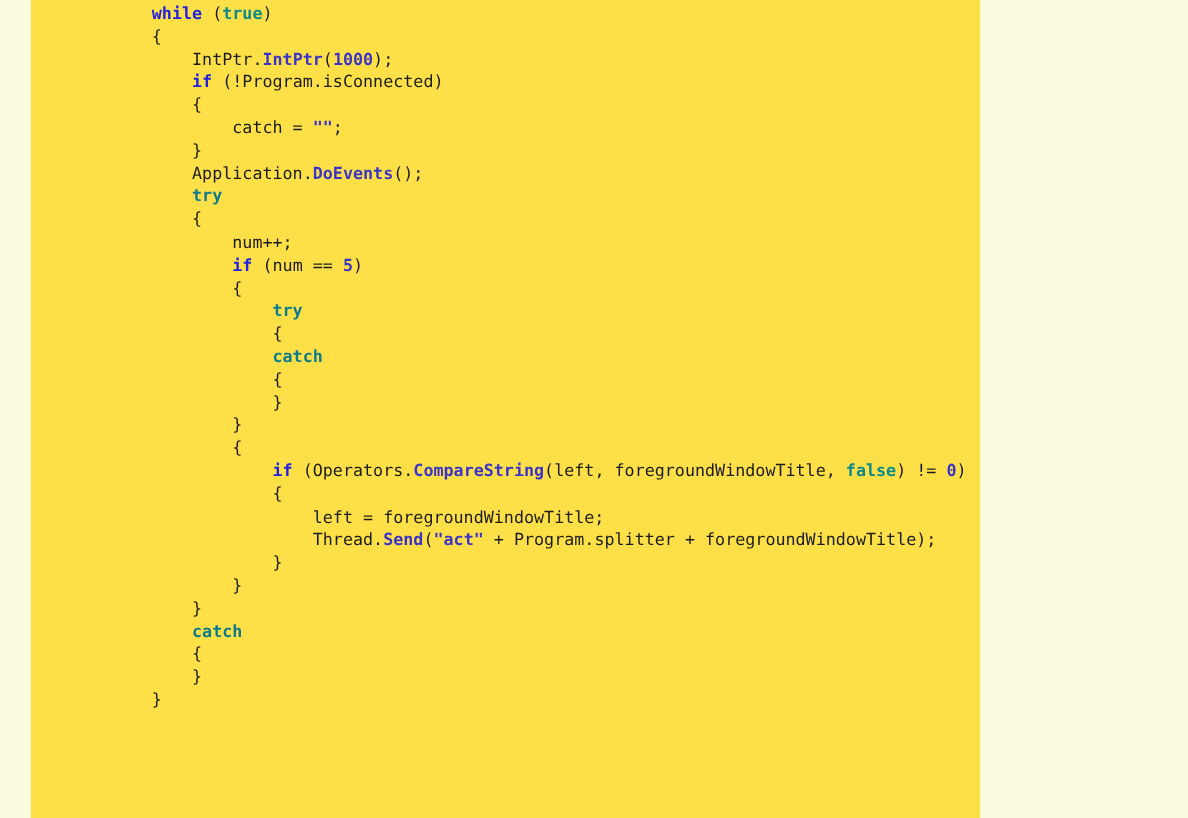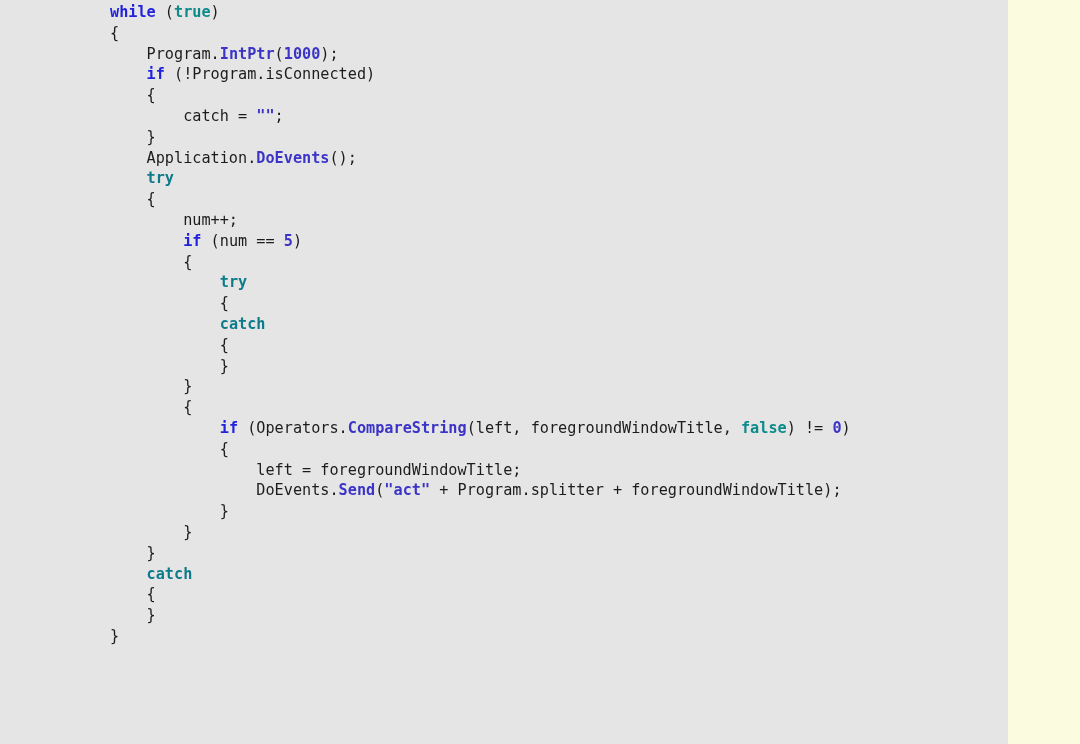--- a/index.html
+++ b/index.html
@@ -9,25 +9,26 @@
   }
   body {
     width: 1080px;
     height: 744px;
     background: #fbfbe0;
     font-family: "DejaVu Sans Mono", monospace;
     overflow: hidden;
   }
   #code-surface {
     position: relative;
-    width: 1008px;
+    width: 863px;
     height: 744px;
-    background: #e5e5e5;
+    background: #fde047;
     box-sizing: border-box;
     padding-top: 2px;
+    margin-left: 28px;
   }
   .code-line {
     height: 20.8px;
     line-height: 20.8px;
     font-size: 15.2px;
     white-space: pre;
     padding-left: 110px;
     letter-spacing: 0px;
     color: #1c1c1c;
   }
@@ -40,42 +41,42 @@
   .t-num     { color: #3b34c7; font-weight: bold; }
   .t-str     { color: #3b34c7; font-weight: bold; }
   .t-lit     { color: #0d8a8a; font-weight: bold; }
 </style>
 </head>
 <body>
 
 <div id="code-surface">
     <div class="code-line"><span class="tok t-plain"></span><span class="tok t-kw">while</span><span class="tok t-plain"> (</span><span class="tok t-lit">true</span><span class="tok t-plain">)</span></div>
     <div class="code-line"><span class="tok t-plain"></span><span class="tok t-plain">{</span></div>
-    <div class="code-line"><span class="tok t-plain">    </span><span class="tok t-plain">Program.</span><span class="tok t-method">IntPtr</span><span class="tok t-plain">(</span><span class="tok t-num">1000</span><span class="tok t-plain">);</span></div>
+    <div class="code-line"><span class="tok t-plain">    </span><span class="tok t-plain">IntPtr.</span><span class="tok t-method">IntPtr</span><span class="tok t-plain">(</span><span class="tok t-num">1000</span><span class="tok t-plain">);</span></div>
     <div class="code-line"><span class="tok t-plain">    </span><span class="tok t-kw">if</span><span class="tok t-plain"> (!Program.isConnected)</span></div>
     <div class="code-line"><span class="tok t-plain">    </span><span class="tok t-plain">{</span></div>
     <div class="code-line"><span class="tok t-plain">        </span><span class="tok t-plain">catch = </span><span class="tok t-str">""</span><span class="tok t-plain">;</span></div>
     <div class="code-line"><span class="tok t-plain">    </span><span class="tok t-plain">}</span></div>
     <div class="code-line"><span class="tok t-plain">    </span><span class="tok t-plain">Application.</span><span class="tok t-method">DoEvents</span><span class="tok t-plain">();</span></div>
     <div class="code-line"><span class="tok t-plain">    </span><span class="tok t-kw2">try</span></div>
     <div class="code-line"><span class="tok t-plain">    </span><span class="tok t-plain">{</span></div>
     <div class="code-line"><span class="tok t-plain">        </span><span class="tok t-plain">num++;</span></div>
     <div class="code-line"><span class="tok t-plain">        </span><span class="tok t-kw">if</span><span class="tok t-plain"> (num == </span><span class="tok t-num">5</span><span class="tok t-plain">)</span></div>
     <div class="code-line"><span class="tok t-plain">        </span><span class="tok t-plain">{</span></div>
     <div class="code-line"><span class="tok t-plain">            </span><span class="tok t-kw2">try</span></div>
     <div class="code-line"><span class="tok t-plain">            </span><span class="tok t-plain">{</span></div>
     <div class="code-line"><span class="tok t-plain">            </span><span class="tok t-kw2">catch</span></div>
     <div class="code-line"><span class="tok t-plain">            </span><span class="tok t-plain">{</span></div>
     <div class="code-line"><span class="tok t-plain">            </span><span class="tok t-plain">}</span></div>
     <div class="code-line"><span class="tok t-plain">        </span><span class="tok t-plain">}</span></div>
     <div class="code-line"><span class="tok t-plain">        </span><span class="tok t-plain">{</span></div>
     <div class="code-line"><span class="tok t-plain">            </span><span class="tok t-kw">if</span><span class="tok t-plain"> (Operators.</span><span class="tok t-method">CompareString</span><span class="tok t-plain">(left, foregroundWindowTitle, </span><span class="tok t-lit">false</span><span class="tok t-plain">) != </span><span class="tok t-num">0</span><span class="tok t-plain">)</span></div>
     <div class="code-line"><span class="tok t-plain">            </span><span class="tok t-plain">{</span></div>
     <div class="code-line"><span class="tok t-plain">                </span><span class="tok t-plain">left = foregroundWindowTitle;</span></div>
-    <div class="code-line"><span class="tok t-plain">                </span><span class="tok t-plain">DoEvents.</span><span class="tok t-method">Send</span><span class="tok t-plain">(</span><span class="tok t-str">"act"</span><span class="tok t-plain"> + Program.splitter + foregroundWindowTitle);</span></div>
+    <div class="code-line"><span class="tok t-plain">                </span><span class="tok t-plain">Thread.</span><span class="tok t-method">Send</span><span class="tok t-plain">(</span><span class="tok t-str">"act"</span><span class="tok t-plain"> + Program.splitter + foregroundWindowTitle);</span></div>
     <div class="code-line"><span class="tok t-plain">            </span><span class="tok t-plain">}</span></div>
     <div class="code-line"><span class="tok t-plain">        </span><span class="tok t-plain">}</span></div>
     <div class="code-line"><span class="tok t-plain">    </span><span class="tok t-plain">}</span></div>
     <div class="code-line"><span class="tok t-plain">    </span><span class="tok t-kw2">catch</span></div>
     <div class="code-line"><span class="tok t-plain">    </span><span class="tok t-plain">{</span></div>
     <div class="code-line"><span class="tok t-plain">    </span><span class="tok t-plain">}</span></div>
     <div class="code-line"><span class="tok t-plain"></span><span class="tok t-plain">}</span></div>
   </div>
 
 </body></html>

